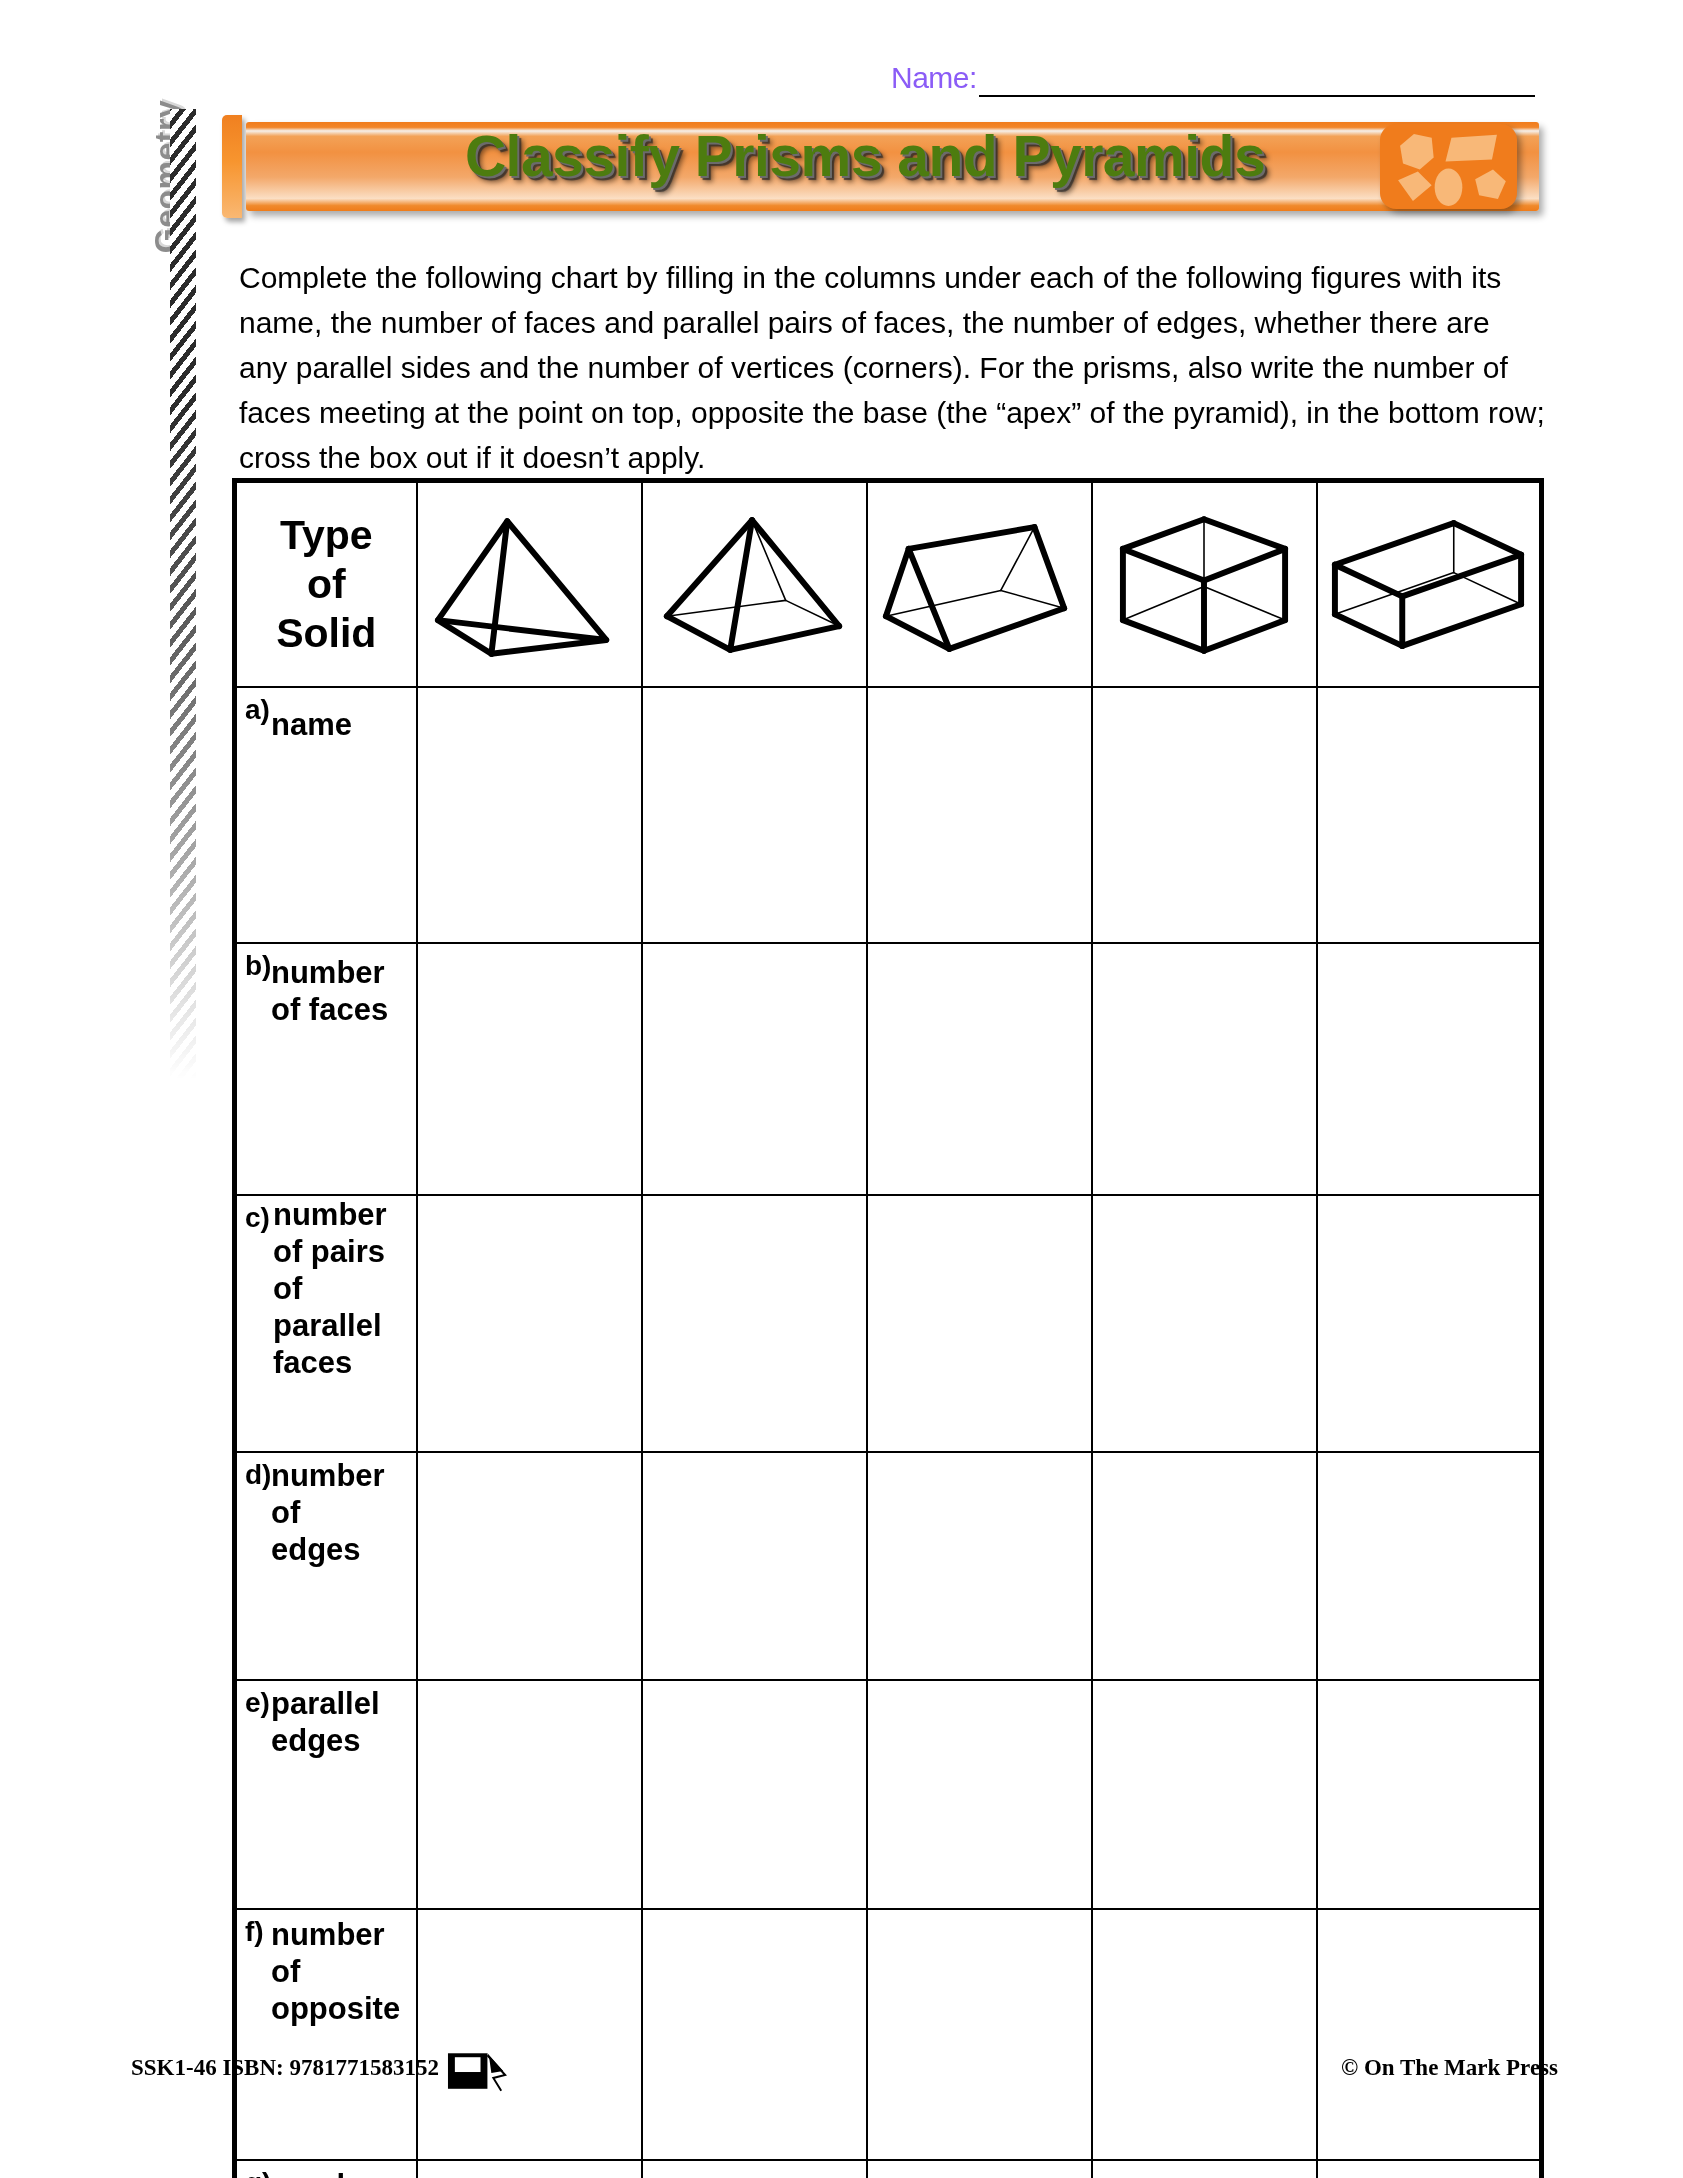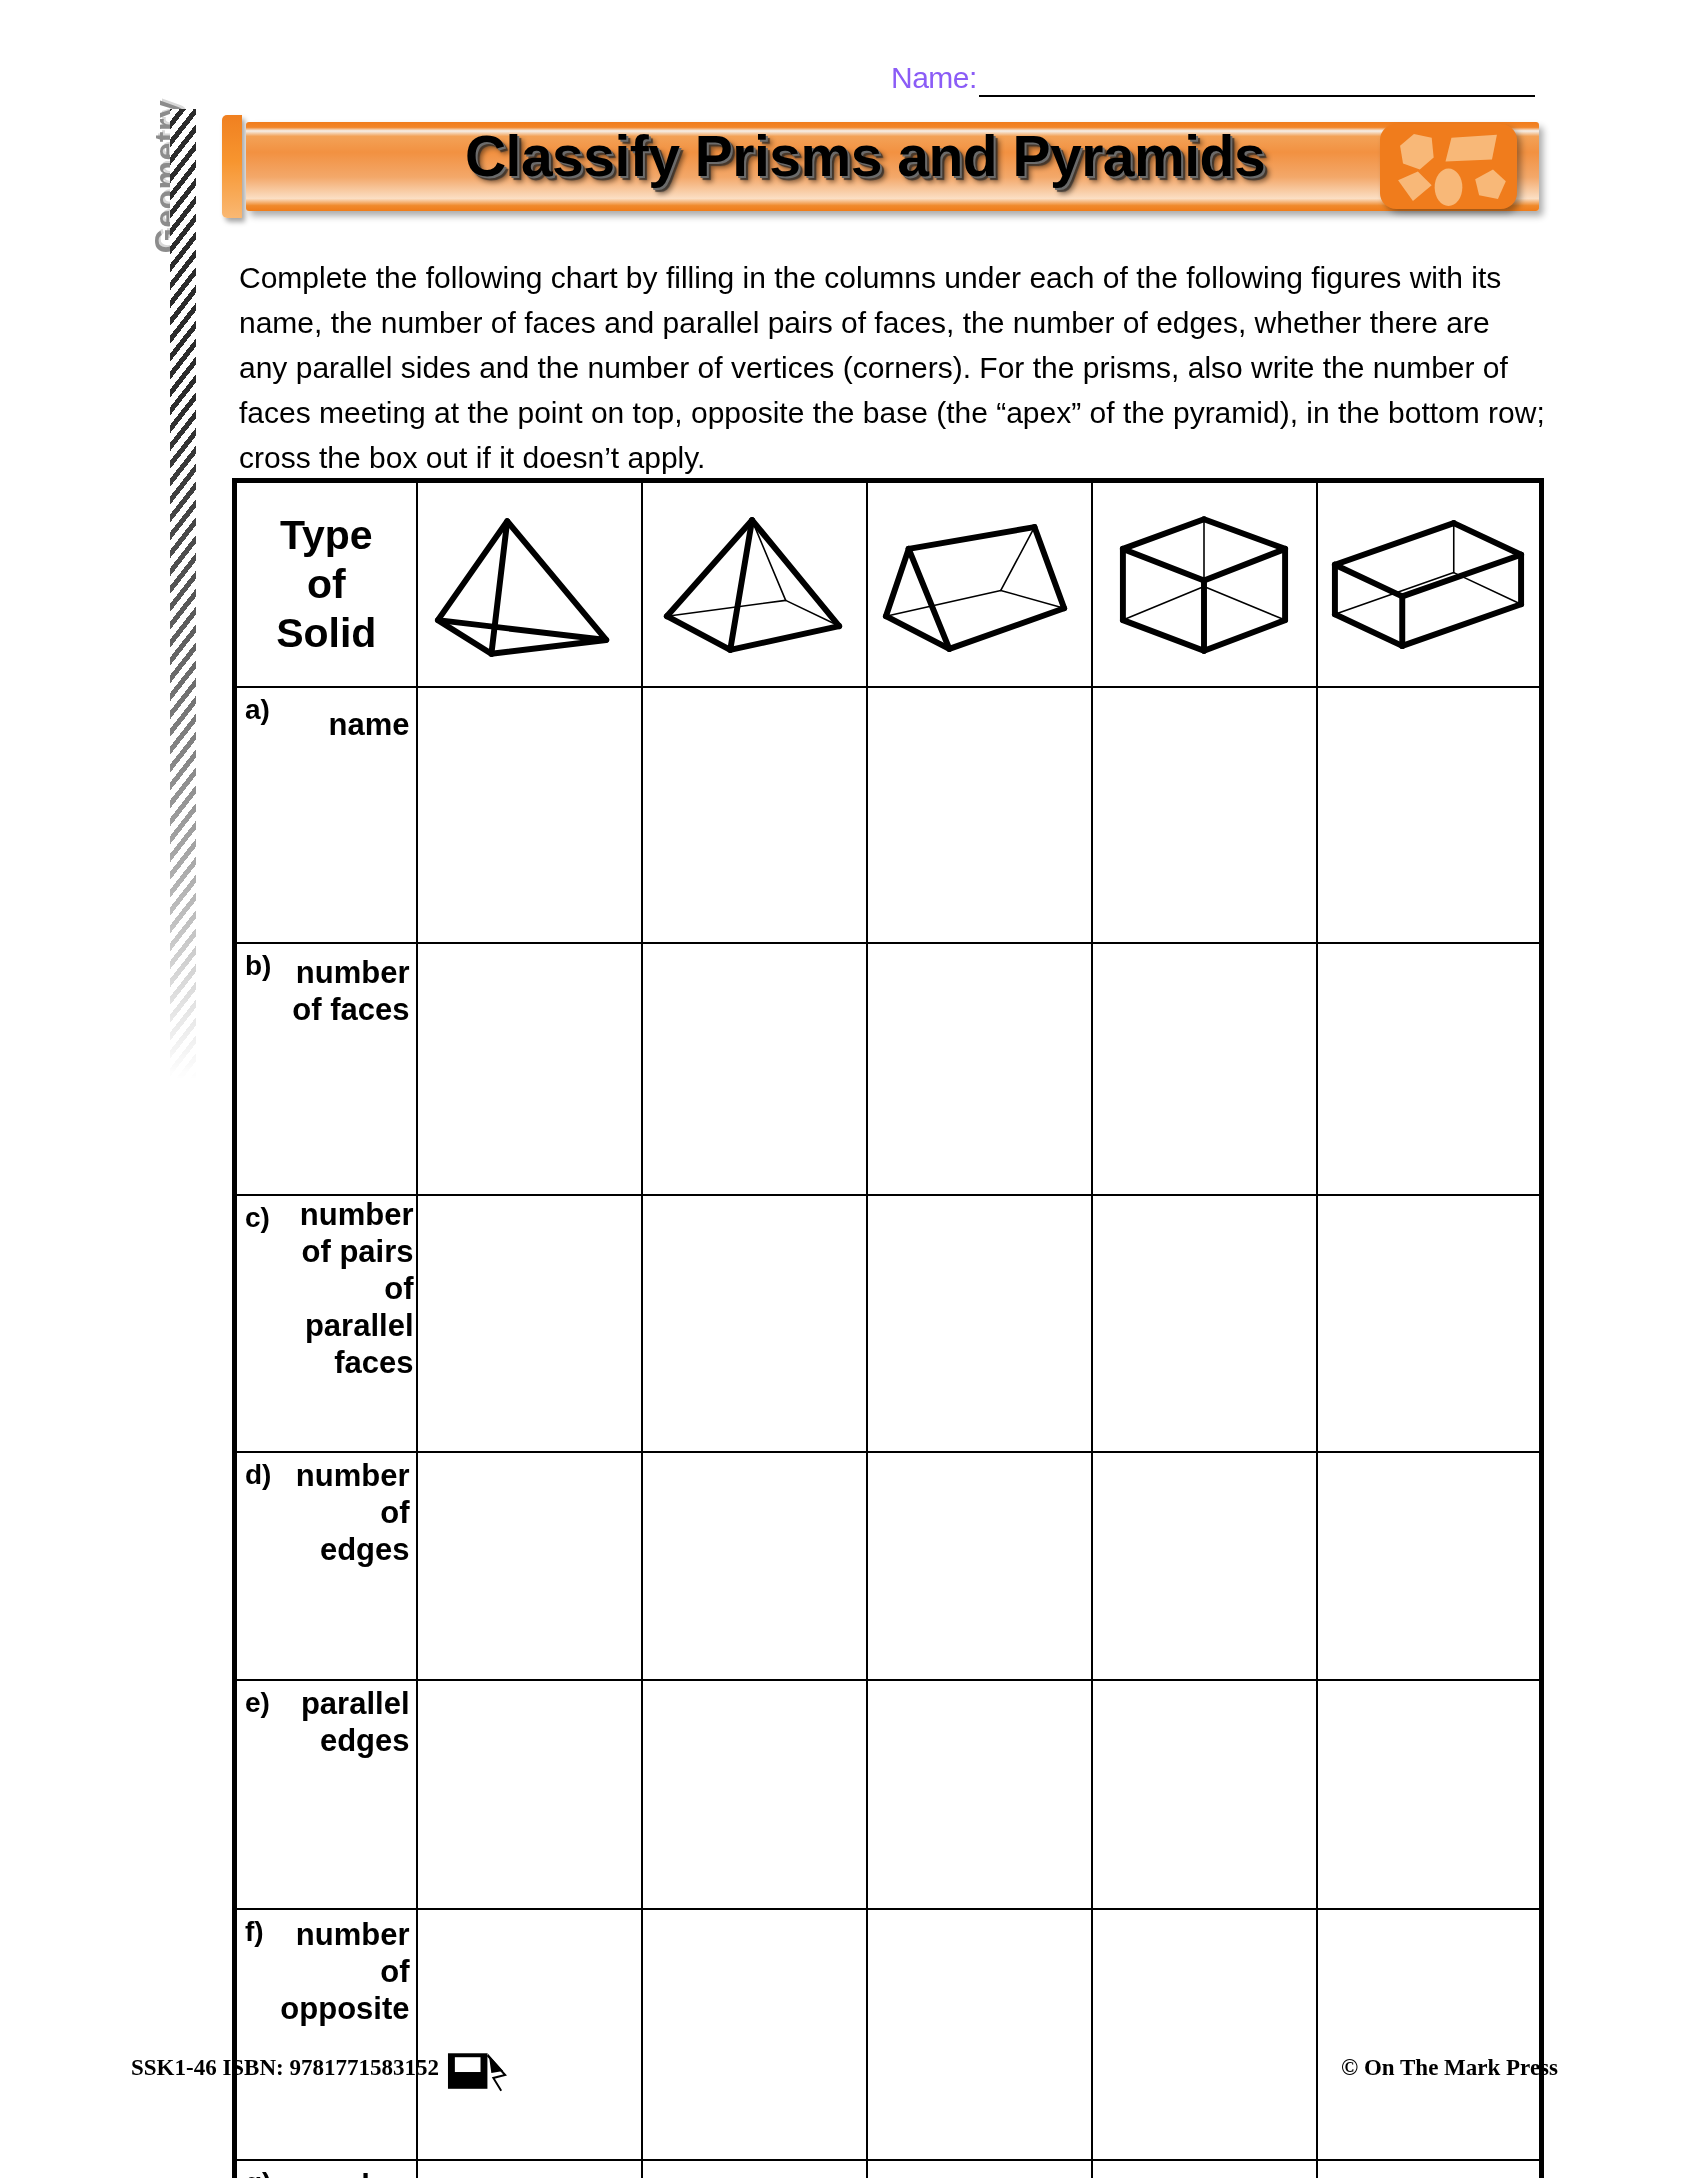--- a/index.html
+++ b/index.html
@@ -115,21 +115,21 @@
     box-shadow: 4px 5px 7px rgba(0,0,0,0.33);
   }
   #banner-title {
     position: absolute;
     left: 59px;
     top: 8px;
     width: 1168px;
     text-align: center;
     font-size: 57px;
     font-weight: bold;
-    color: #000000;
+    color: #4d7c0f;
     font-family: "Liberation Sans", sans-serif;
     letter-spacing: -0.5px;
     text-shadow:
        2px 2px 0 #6b6b6b,
        4px 4px 1px rgba(40,40,40,0.75),
        6px 6px 5px rgba(0,0,0,0.45);
     white-space: nowrap;
   }
   #banner-icon {
     position: absolute;
@@ -196,21 +196,21 @@
     position: absolute;
     left: 8px;
     top: 6px;
     font-size: 28px;
     font-weight: bold;
     font-family: "Liberation Sans", sans-serif;
   }
   .row-text {
     display: block;
     padding: 0 6px 0 34px;
-    text-align: right;
+    text-align: left;
     font-size: 31px;
     font-weight: bold;
     line-height: 37px;
     font-family: "Liberation Sans", sans-serif;
   }
   .rt-pad-a { padding-top: 18px; }
 
   
   #footer {
     position: absolute;

